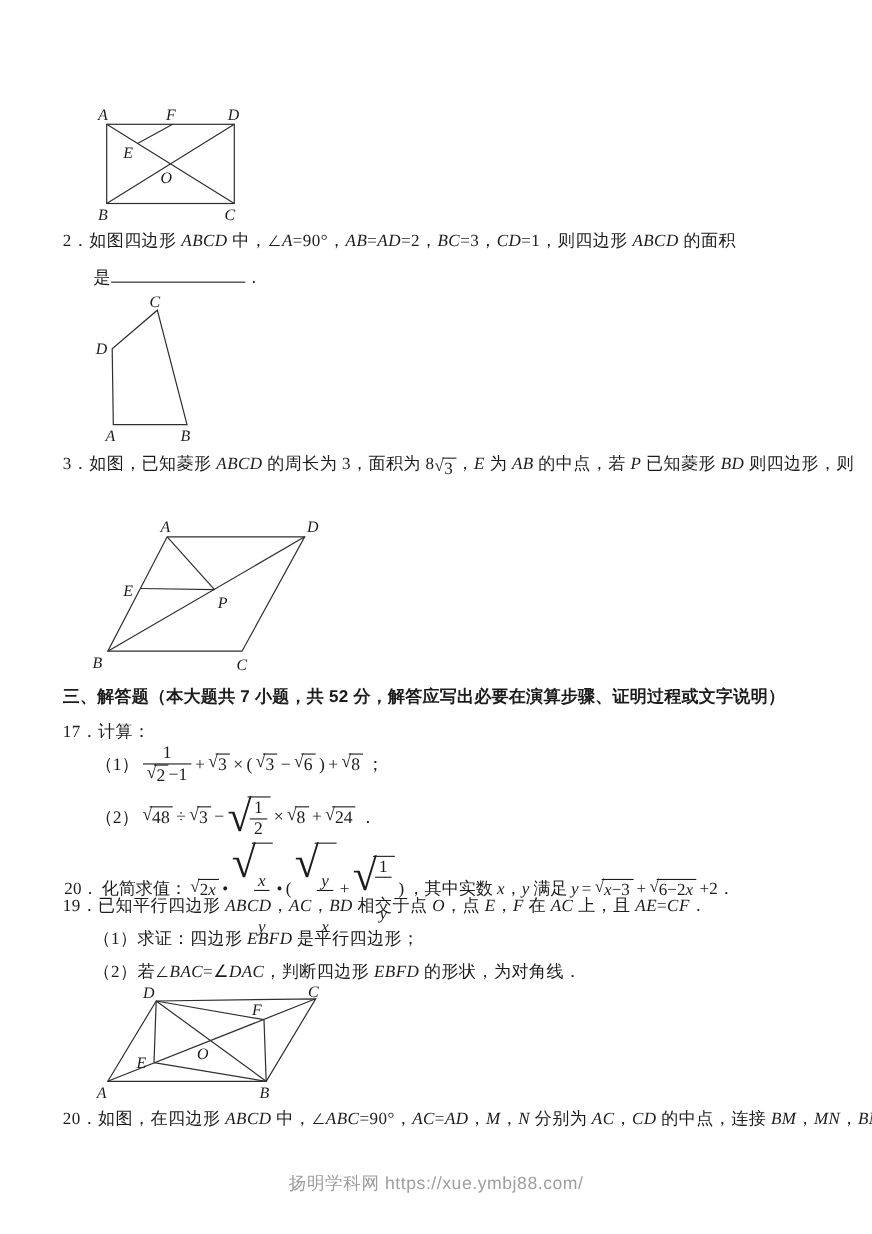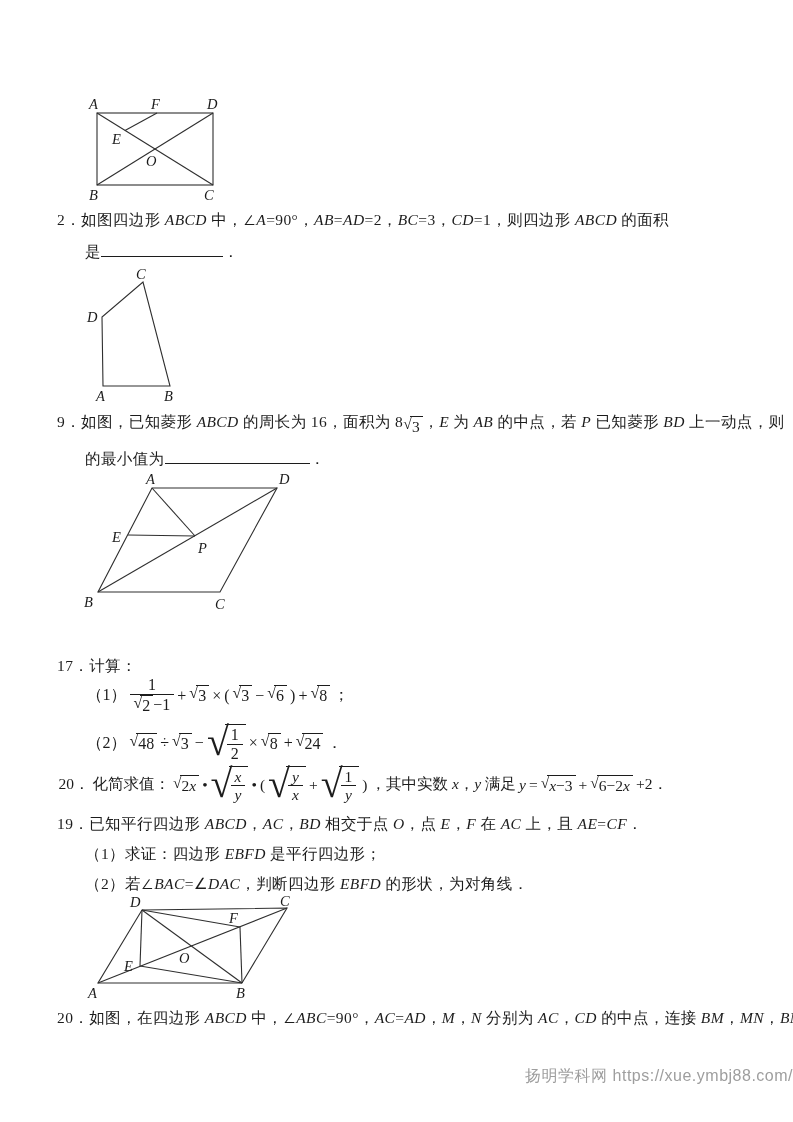--- a/index.html
+++ b/index.html
@@ -1,20 +1,20 @@
 <!DOCTYPE html>
 <html><head>
 <meta charset="utf-8">
 <style>
   html,body{margin:0;padding:0;background:#e8e8e8;}
   .page{position:relative;width:793px;height:1122px;background:#ffffff;margin:0 auto;
         font-family:"Liberation Serif",serif;color:#1c1c1c;font-size:15.5px;overflow:hidden;}
   .abs{position:absolute;}
   .line{white-space:nowrap;letter-spacing:0.4px;line-height:1.3;}
-  .it{font-style:italic;font-family:"Liberation Serif",serif;}
+  .it{font-style:italic;font-family:"Liberation Serif",serif;margin-top:24px;}
   .sec{font-family:"Liberation Sans",sans-serif;font-weight:700;font-size:15.5px;letter-spacing:0.2px;}
   .blank{display:inline-block;border-bottom:1.3px solid #1c1c1c;height:1.05em;vertical-align:baseline;}
   
   .mrow{display:flex;align-items:center;white-space:nowrap;font-size:16px;}
   .mrow > span{margin:0 1.5px;}
   .frac{display:inline-flex;flex-direction:column;text-align:center;line-height:1.12;vertical-align:middle;}
   .fn{border-bottom:1.4px solid currentColor;padding:0 4px;}
   .fd{padding:0 4px;display:flex;justify-content:center;align-items:center;}
   .frac .fn{display:flex;justify-content:center;align-items:center;}
   .rad{display:inline-flex;align-items:flex-start;vertical-align:-3px;}
@@ -55,44 +55,42 @@
 
   <svg class="abs" style="left:85px;top:268px" width="120" height="136">
     <polygon points="18,118 85,118 58,14 17,49" stroke="#2f2f2f" stroke-width="1.1" fill="none"></polygon>
     <text x="51" y="11">C</text>
     <text x="2" y="54">D</text>
     <text x="11" y="133">A</text>
     <text x="79" y="133">B</text>
   </svg>
 
   <div class="abs line" style="left:57px;top:412px">
-    <span><span>9．如图，已知菱形 </span><span class="it">ABCD</span><span> 的周长为 16，面积为 8</span></span><span class="rad inline-rad">
-        <span class="rsign">√</span>
-        <span class="rbody">3</span>
-      </span><span><span>，</span><span class="it">E</span><span> 为 </span><span class="it">AB</span><span> 的中点，若 </span><span class="it">P</span><span> 已知菱形 </span><span class="it">BD</span><span> 上一动点，则 </span></span>
-  </div>
-  <div class="abs line" style="left:85px;top:447px">
-    <span>的最小值为</span><span class="blank" style="width:145px"></span><span>．</span>
+    <span><span>3．如图，已知菱形 </span><span class="it">ABCD</span><span> 的周长为 3，面积为 8</span></span><span class="rad inline-rad">
+        <span class="rsign">√</span>
+        <span class="rbody">3</span>
+      </span><span><span>，</span><span class="it">E</span><span> 为 </span><span class="it">AB</span><span> 的中点，若 </span><span class="it">P</span><span> 已知菱形 </span><span class="it">BD</span><span> 则四边形，则 </span></span>
   </div>
 
   <svg class="abs" style="left:80px;top:472px" width="230" height="142">
     <g stroke="#2f2f2f" stroke-width="1.1" fill="none">
       <polygon points="72,16 197,16 140,120 18,120"></polygon>
       <line x1="18" y1="120" x2="197" y2="16"></line>
       <line x1="72" y1="16" x2="115" y2="64"></line>
       <line x1="48" y1="63" x2="115" y2="64"></line>
     </g>
     <text x="66" y="12">A</text>
     <text x="199" y="12">D</text>
     <text x="4" y="135">B</text>
     <text x="135" y="137">C</text>
     <text x="32" y="70">E</text>
     <text x="118" y="81">P</text>
   </svg>
 
+  <div class="abs line sec" style="left:57px;top:624px">三、解答题（本大题共 7 小题，共 52 分，解答应写出必要在演算步骤、证明过程或文字说明）</div>
 
   <div class="abs line" style="left:57px;top:656px">17．计算：</div>
 
   <div class="abs mrow" style="left:85px;top:676px">
     <span>（1）</span>
     <span class="frac">
       <span class="fn">1</span>
       <span class="fd">
           <span class="rad">
             <span class="rsign">√</span>
@@ -224,15 +222,15 @@
     <text x="200" y="11">C</text>
     <text x="8" y="103">A</text>
     <text x="156" y="103">B</text>
     <text x="44" y="76">E</text>
     <text x="149" y="28">F</text>
     <text x="99" y="68">O</text>
   </svg>
 
   <div class="abs line" style="left:57px;top:1008px"><span>20．如图，在四边形 </span><span class="it">ABCD</span><span> 中，∠</span><span class="it">ABC</span><span>=90°，</span><span class="it">AC</span><span>=</span><span class="it">AD</span><span>，</span><span class="it">M</span><span>，</span><span class="it">N</span><span> 分别为 </span><span class="it">AC</span><span>，</span><span class="it">CD</span><span> 的中点，连接 </span><span class="it">BM</span><span>，</span><span class="it">MN</span><span>，</span><span class="it">BN</span></div>
 
-  <div class="abs footer" style="left:0;top:1066px;width:793px;text-align:right">扬明学科网 https://xue.ymbj88.com/</div>
+  <div class="abs footer" style="left:0;top:1066px;width:793px;text-align:center">扬明学科网 https://xue.ymbj88.com/</div>
 
 </div>
 
 </body></html>

